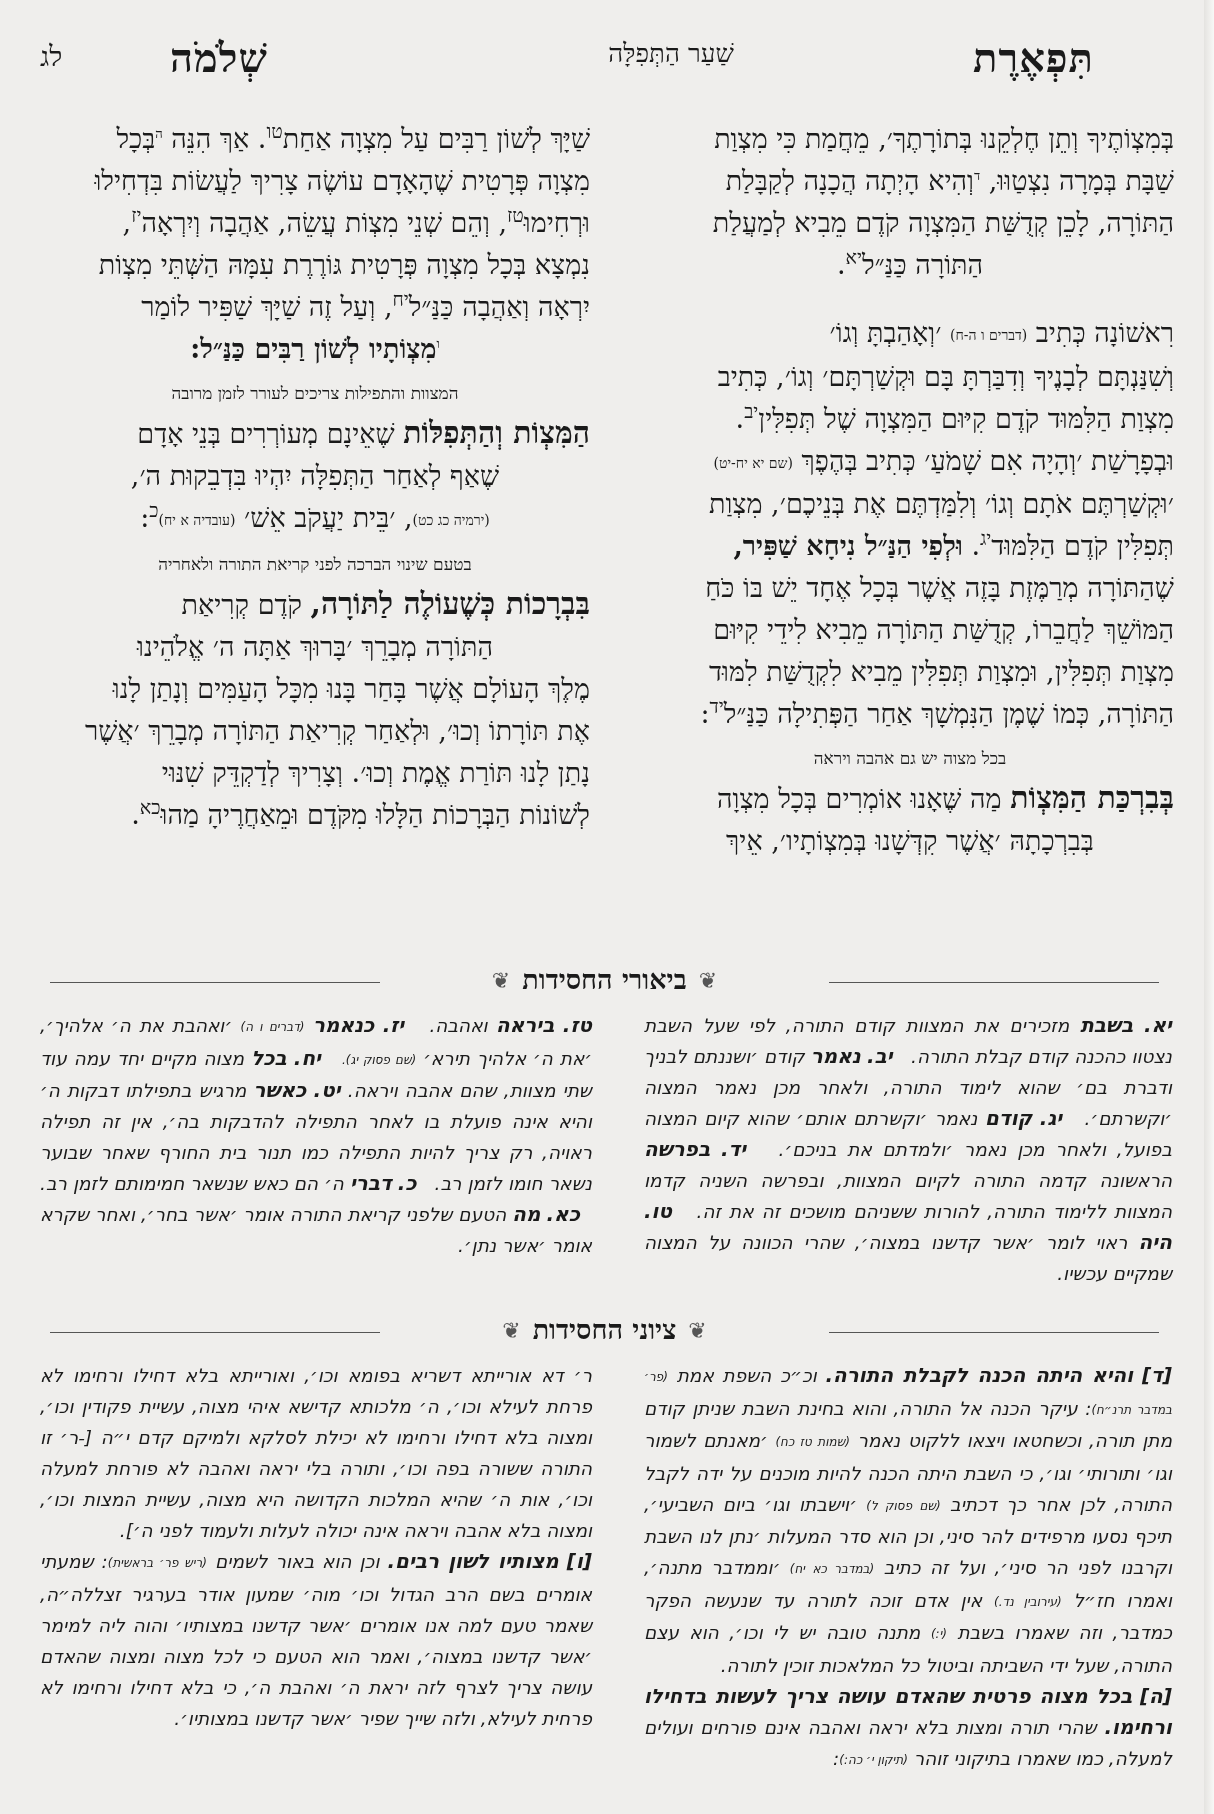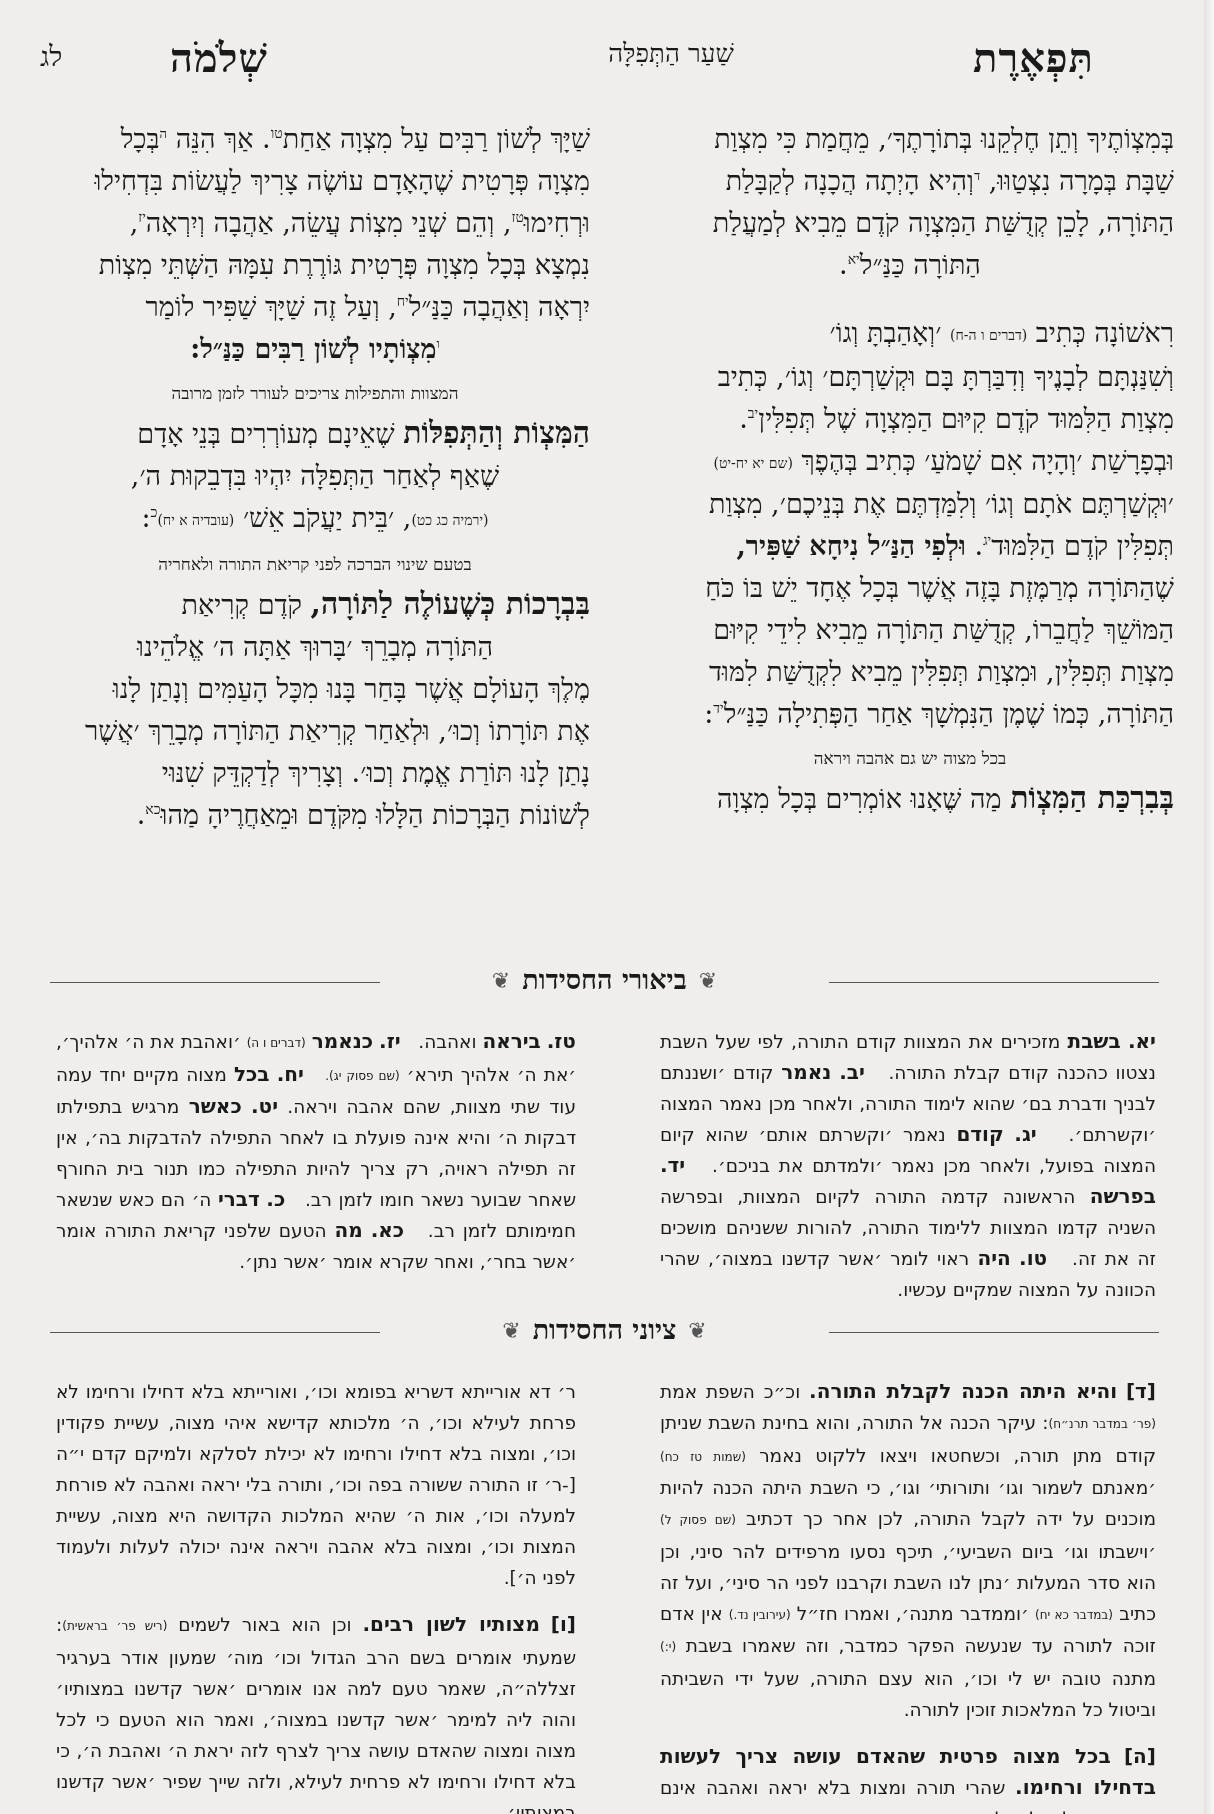--- a/index.html
+++ b/index.html
@@ -23,34 +23,34 @@
   
   .col { position:absolute; direction:rtl; text-align:justify; text-align-last:right; }
   .col-right { right:40px; top:118px; width:528px; }
   .col-left { left:40px; top:118px; width:550px; }
   .main p { margin:0; font-size:27px; line-height:42px; }
   .main .center { text-align:right; text-align-last:center; }
   .gap { height:26px; }
   .subhead { font-size:17px; text-align:center; text-align-last:center; margin:10px 0 6px; line-height:26px; }
   .lead { font-weight:bold; font-size:30px; }
   .ref { font-size:14px; vertical-align:middle; }
-  sup.fn { font-size:14px; line-height:0; }
+  sup.fn { font-size:19px; line-height:0; }
   sup.mk { font-size:13px; line-height:0; }
 
   
   .divider { position:absolute; left:50px; right:55px; height:40px; direction:rtl; }
   .divider .rule { position:absolute; top:20px; height:1px; background:#555; }
   .divider .rule.r { right:0; width:330px; }
   .divider .rule.l { left:0; width:330px; }
   .divider .label { position:absolute; left:50%; transform:translateX(-50%); top:2px; font-size:27px; font-weight:bold; white-space:nowrap; display:flex; align-items:center; gap:12px; }
   .orn { font-size:22px; color:#555; font-weight:normal; }
 
   
   .comm { position:absolute; direction:rtl; text-align:justify; text-align-last:right; font-family:"DejaVu Sans", "Liberation Sans", sans-serif; }
-  .comm p { margin:16px; font-size:18.5px; line-height:31px; }
+  .comm p { margin:0; font-size:18.5px; line-height:31px;font-style:italic; }
   .comm b { font-weight:bold; font-size:20px; }
   .comm .ref { font-size:12px; }
   .biurei-right { right:42px; top:1010px; width:528px; }
   .biurei-left { left:40px; top:1010px; width:552px; }
   .tziyunei-right { right:42px; top:1360px; width:528px; }
   .tziyunei-left { left:40px; top:1360px; width:552px; }
   .mark { font-weight:bold; }
 </style>
 </head>
 <body>
@@ -76,20 +76,21 @@
     <p><span>מִצְוַת הַלִּמּוּד קֹדֶם קִיּוּם הַמִּצְוָה שֶׁל תְּפִלִּין</span><sup class="fn">יב</sup>.</p>
     <p><span>וּבְפָרָשַׁת ׳וְהָיָה אִם שָׁמֹעַ׳ כְּתִיב בְּהֶפֶךְ</span> <span class="ref">(שם יא יח-יט)</span></p>
     <p><span>׳וּקְשַׁרְתֶּם אֹתָם וְגוֹ׳ וְלִמַּדְתֶּם אֶת בְּנֵיכֶם׳, מִצְוַת</span></p>
     <p><span>תְּפִלִּין קֹדֶם הַלִּמּוּד</span><sup class="fn">יג</sup>. <b>וּלְפִי הַנַּ״ל נִיחָא שַׁפִּיר,</b></p>
     <p><span>שֶׁהַתּוֹרָה מְרַמֶּזֶת בָּזֶה אֲשֶׁר בְּכָל אֶחָד יֵשׁ בּוֹ כֹּחַ</span></p>
     <p><span>הַמּוֹשֵׁךְ לַחֲבֵרוֹ, קְדֻשַּׁת הַתּוֹרָה מֵבִיא לִידֵי קִיּוּם</span></p>
     <p><span>מִצְוַת תְּפִלִּין, וּמִצְוַת תְּפִלִּין מֵבִיא לִקְדֻשַּׁת לִמּוּד</span></p>
     <p><span>הַתּוֹרָה, כְּמוֹ שֶׁמֶן הַנִּמְשָׁךְ אַחַר הַפְּתִילָה כַּנַּ״ל</span><sup class="fn">יד</sup>:</p>
     <div class="subhead">בכל מצוה יש גם אהבה ויראה</div>
     <p><span class="lead">בְּבִרְכַּת הַמִּצְוֹת</span> <span>מַה שֶּׁאָנוּ אוֹמְרִים בְּכָל מִצְוָה</span></p>
+    <p class="center"><span>בְּבִרְכָתָהּ ׳אֲשֶׁר קִדְּשָׁנוּ בְּמִצְוֹתָיו׳, אֵיךְ</span></p>
   </div>
 
   <div class="col col-left main">
     <p><span>שַׁיָּךְ לְשׁוֹן רַבִּים עַל מִצְוָה אַחַת</span><sup class="fn">טו</sup>. <span>אַךְ הִנֵּה</span> <sup class="mk">ה</sup><span>בְּכָל</span></p>
     <p><span>מִצְוָה פְּרָטִית שֶׁהָאָדָם עוֹשֶׂה צָרִיךְ לַעֲשׂוֹת בִּדְחִילוּ</span></p>
     <p><span>וּרְחִימוּ</span><sup class="fn">טז</sup>, <span>וְהֵם שְׁנֵי מִצְוֹת עֲשֵׂה, אַהֲבָה וְיִרְאָה</span><sup class="fn">יז</sup>,</p>
     <p><span>נִמְצָא בְּכָל מִצְוָה פְּרָטִית גּוֹרֶרֶת עִמָּהּ הַשְּׁתֵּי מִצְוֹת</span></p>
     <p><span>יִרְאָה וְאַהֲבָה כַּנַּ״ל</span><sup class="fn">יח</sup>, <span>וְעַל זֶה שַׁיָּךְ שַׁפִּיר לוֹמַר</span></p>
     <p class="center"><sup class="mk">ו</sup><b>מִצְוֹתָיו לְשׁוֹן רַבִּים כַּנַּ״ל:</b></p>
     <div class="subhead">המצוות והתפילות צריכים לעורר לזמן מרובה</div>

